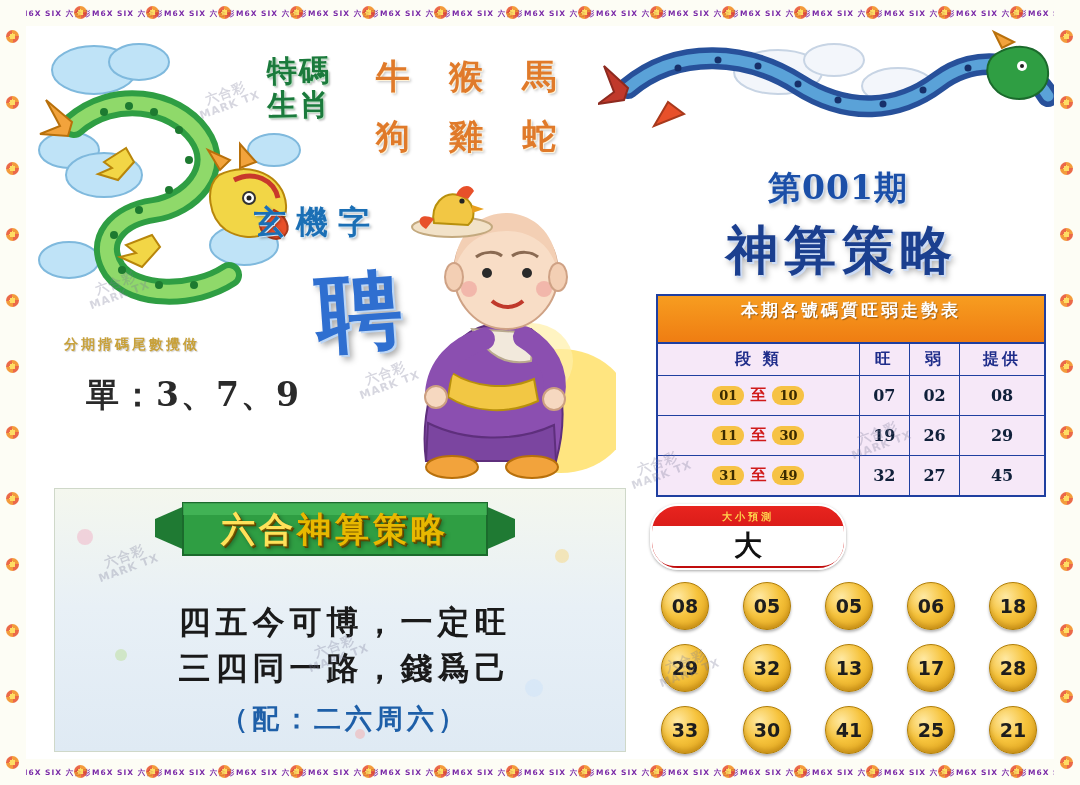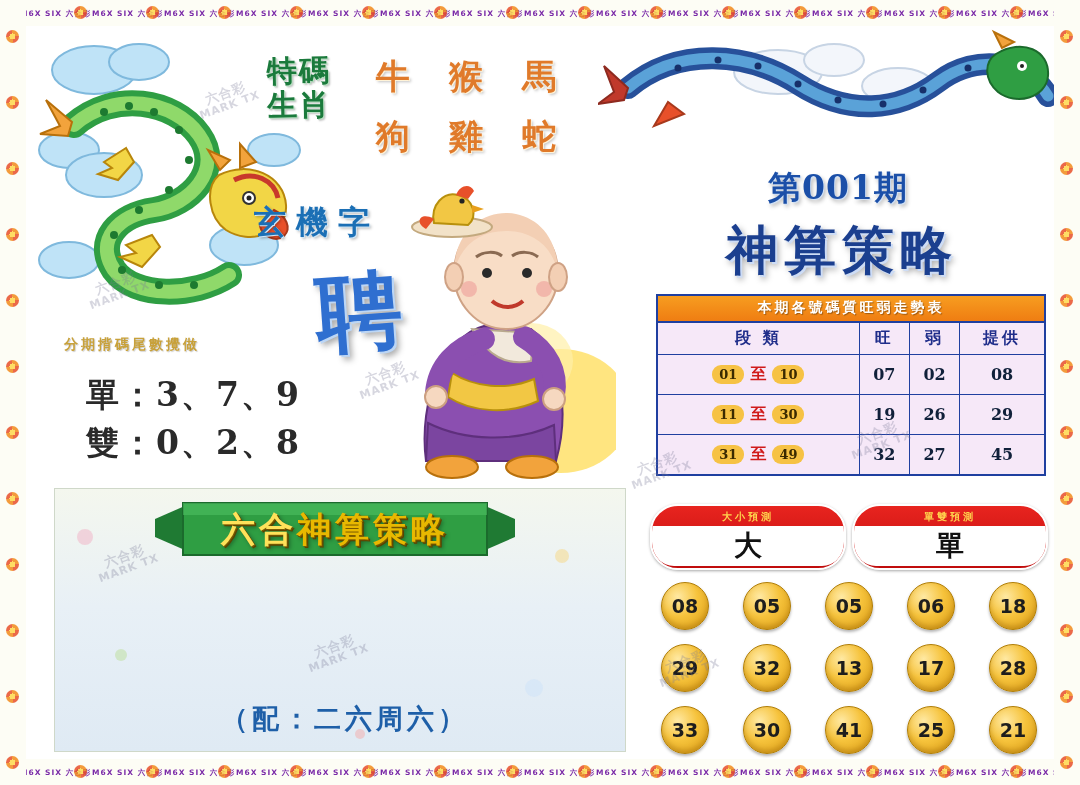--- a/index.html
+++ b/index.html
@@ -193,24 +193,24 @@
     width: 390px;
     border-collapse: collapse;
     background: #f6e8f8;
     border: 2px solid #1f3fa0;
     font-family: "DejaVu Serif", serif;
   }
   .trend-table caption {
     caption-side: top;
     background: linear-gradient(#f79d20, #ef7d12);
     color: #ffffff;
-    font-size: 14px;
+    font-size: 17px;
     font-weight: bold;
     letter-spacing: 3px;
-    padding: 3px 0 4px;
+    padding: 3px 0 20px;
     border: 2px solid #1f3fa0;
     border-bottom: none;
     text-shadow: 1px 1px 1px rgba(0,0,0,.35);
   }
   .trend-table th {
     border: 1px solid #1f3fa0;
     background: #f6e8f8;
     font-size: 16px;
     color: #1f2d8a;
     font-weight: bold;
@@ -595,23 +595,20 @@
       </svg>
 
       <div class="pin-char">聘</div>
 
       <div class="subline">分期揹碼尾數攪做</div>
 
       <div class="num-lines">
         <div>
           <span>單</span><span>：</span><span>3、7、9</span>
         </div>
-        <div>
-          <span>雙</span><span>：</span><span>0、2、8</span>
-        </div>
       </div>
 
       <div class="wm" style="left:170px; top:60px;">
         <span class="big">六合彩</span><span>MARK TX</span>
       </div>
       <div class="wm" style="left:60px; top:250px;">
         <span class="big">六合彩</span><span>MARK TX</span>
       </div>
       <div class="wm" style="left:330px; top:340px;">
         <span class="big">六合彩</span><span>MARK TX</span>
@@ -710,39 +707,39 @@
       <svg class="ribbon" viewBox="0 0 360 62">
         <path d="M0 20 L32 6 L32 52 L0 38 Z" fill="#1f7a33"></path>
         <path d="M360 20 L328 6 L328 52 L360 38 Z" fill="#1f7a33"></path>
         <path d="M28 4 L332 4 L332 56 L28 56 Z" fill="#2f9e43" stroke="#1b6a2c" stroke-width="2"></path>
         <path d="M28 4 L332 4 L332 16 L28 16 Z" fill="#4fbf62" opacity=".6"></path>
       </svg>
       <div class="ribbon-text">
         <span class="liuhe">六合</span><span>神算策略</span>
       </div>
 
+      <div class="verse">
+        <div>四五今可博，一定旺</div>
+        <div>三四同一路，錢爲己</div>
+      </div>
       <div class="verse-note">（配：二六周六）</div>
 
       <div class="wm" style="left:40px; top:60px;">
         <span class="big">六合彩</span><span>MARK TX</span>
       </div>
       <div class="wm" style="left:250px; top:150px;">
         <span class="big">六合彩</span><span>MARK TX</span>
       </div>
     </div>
 
     <div class="panel-br">
 
       <div class="pred-box pred-left">
         <div class="ptitle">大小預測</div>
         <div class="pval">大</div>
-      </div>
-      <div class="pred-box pred-right">
-        <div class="ptitle">單雙預測</div>
-        <div class="pval">單</div>
       </div>
 
       <div class="ball-grid">
         <div class="ball">08</div>
         <div class="ball">05</div>
         <div class="ball">05</div>
         <div class="ball">06</div>
         <div class="ball">18</div>
         <div class="ball">29</div>
         <div class="ball">32</div>

